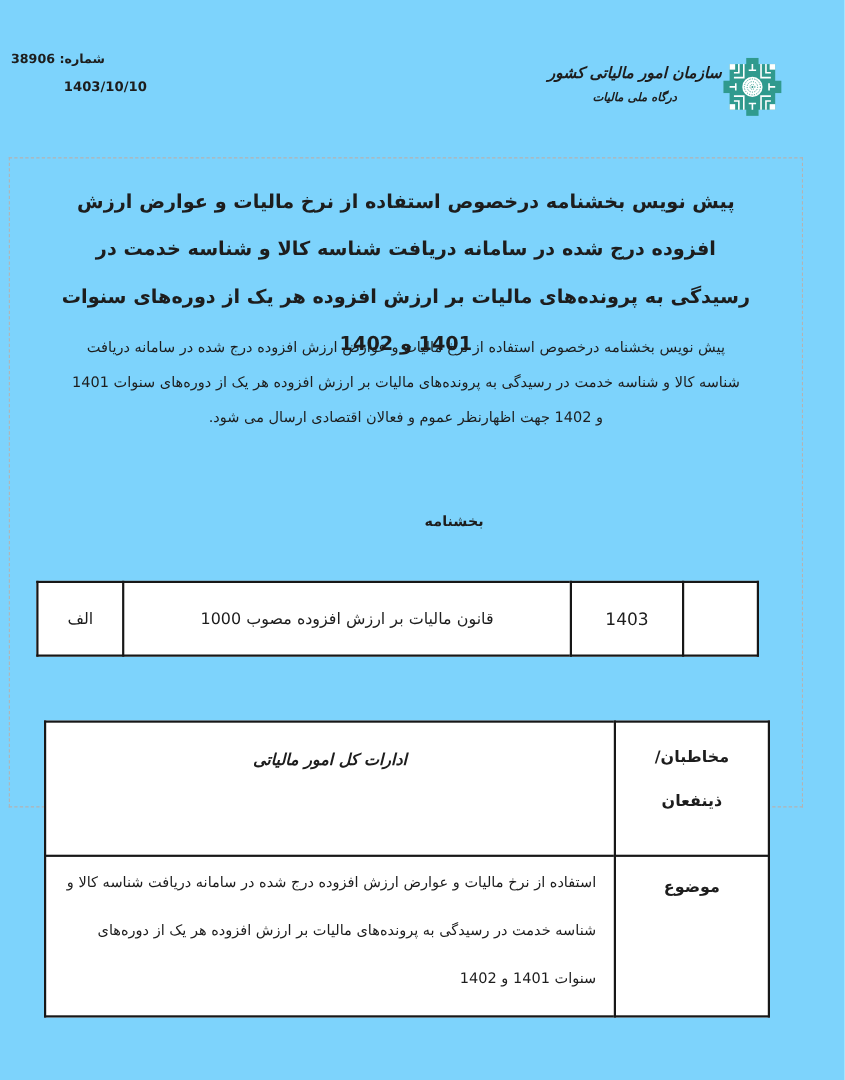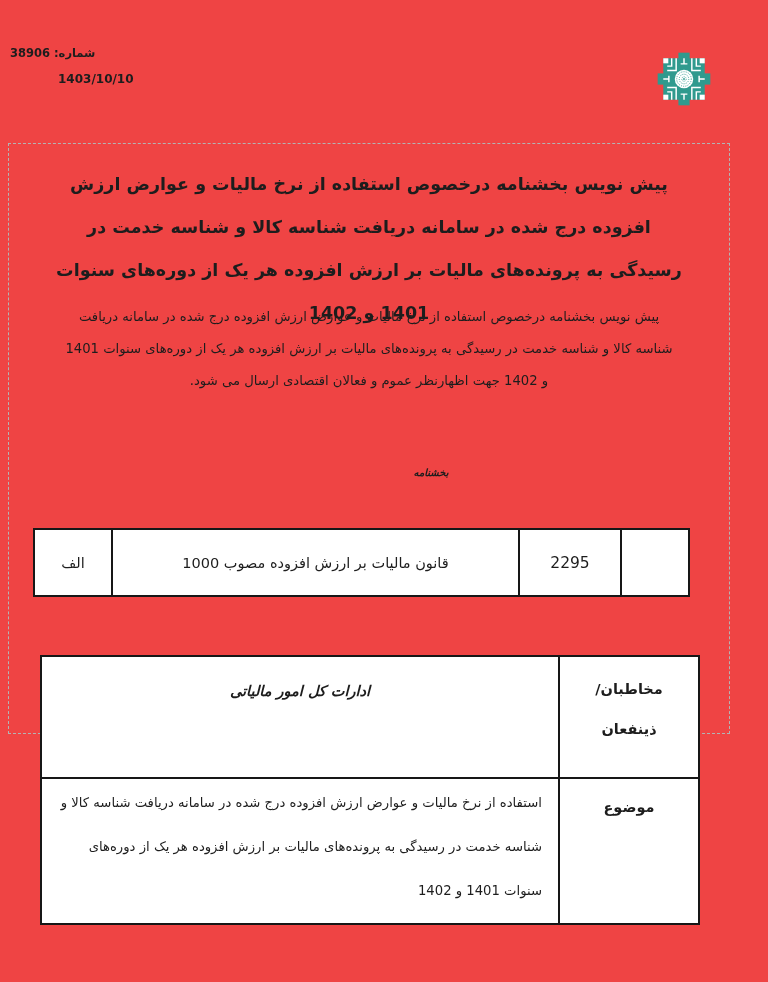--- a/index.html
+++ b/index.html
@@ -1,17 +1,17 @@
 <!DOCTYPE html>
 <html lang="fa"><head>
 <meta charset="utf-8">
 <style>
   html,body { margin:0; padding:0; background:#ffffff; }
   .page {
-    position:relative; width:768px; height:982px; background:#ef4444;
+    position:relative; width:768px; height:982px; background:#7dd3fc;
     font-family:"DejaVu Sans", sans-serif; color:#1d1d1d; overflow:hidden;
     margin:0 auto;
   }
   
   .doc-meta { position:absolute; left:10px; top:46px; direction:rtl; text-align:left; }
   .doc-meta .num  { font-weight:bold; font-size:11.5px; line-height:14px; }
   .doc-meta .date { font-weight:bold; font-size:12px; line-height:14px; margin-top:12px; direction:ltr;margin-left:48px; }
 
   
   .org-logo { position:absolute; left:656px; top:50px; width:56px; height:58px; }
@@ -36,21 +36,21 @@
     direction:rtl; text-align:center;
     font-size:17.5px; font-weight:bold; line-height:43px;
   }
   .draft-summary {
     position:absolute; left:62px; top:301px; width:614px;
     direction:rtl; text-align:center;
     font-size:13.2px; line-height:32px;
   }
   .type-label {
     position:absolute; left:386px; top:467px; width:90px;
-    text-align:center; font-weight:bold; font-size:10px; direction:rtl;font-style:italic;
+    text-align:left; font-weight:bold; font-size:13px; direction:rtl;
   }
 
   
   table { border-collapse:collapse; table-layout:fixed; background:#fff; }
   .t1 { position:absolute; left:33px; top:528px; direction:rtl; }
   .t1 td {
     border:2.5px solid #171717; height:65px; padding:0;
     text-align:center; vertical-align:middle;
     font-weight:normal; font-size:14.5px;
   }
@@ -117,38 +117,42 @@
     </g>
     <circle cx="50" cy="50" r="16.5" fill="#ffffff"></circle>
     <g fill="none" stroke="#309a8e" stroke-width="1.6">
       <circle cx="50" cy="50" r="13" stroke-dasharray="1.8 2.2"></circle>
       <circle cx="50" cy="50" r="8.5" stroke-dasharray="1.8 2.2"></circle>
       <circle cx="50" cy="50" r="4" stroke-dasharray="1.5 1.8"></circle>
     </g>
     <circle cx="50" cy="50" r="1.6" fill="#309a8e"></circle>
   </svg>
 
+  <div class="org-text">
+    <div class="org-name">سازمان امور مالیاتی کشور</div>
+    <div class="org-portal">درگاه ملی مالیات</div>
+  </div>
 
   <div class="frame"></div>
 
   <div class="draft-title">پیش نویس بخشنامه درخصوص استفاده از نرخ مالیات و عوارض ارزش افزوده درج شده در سامانه دریافت شناسه کالا و شناسه خدمت در رسیدگی به پرونده‌های مالیات بر ارزش افزوده هر یک از دوره‌های سنوات 1401 و 1402</div>
   <div class="draft-summary">پیش نویس بخشنامه درخصوص استفاده از نرخ مالیات و عوارض ارزش افزوده درج شده در سامانه دریافت شناسه کالا و شناسه خدمت در رسیدگی به پرونده‌های مالیات بر ارزش افزوده هر یک از دوره‌های سنوات 1401 و 1402 جهت اظهارنظر عموم و فعالان اقتصادی ارسال می شود.</div>
   <div class="type-label">بخشنامه</div>
 
   <table class="t1">
     <colgroup>
         <col style="width:68px">
         <col style="width:102px">
         <col style="width:407px">
         <col style="width:78px">
       </colgroup>
     <tbody>
         <tr>
       <td></td>
-      <td class="year-cell">2295</td>
+      <td class="year-cell">1403</td>
       <td>قانون مالیات بر ارزش افزوده مصوب 1000</td>
       <td>الف</td>
     </tr>
   </tbody>
     </table>
 
   <table class="t2">
     <colgroup>
         <col style="width:140px">
         <col style="width:518px">

